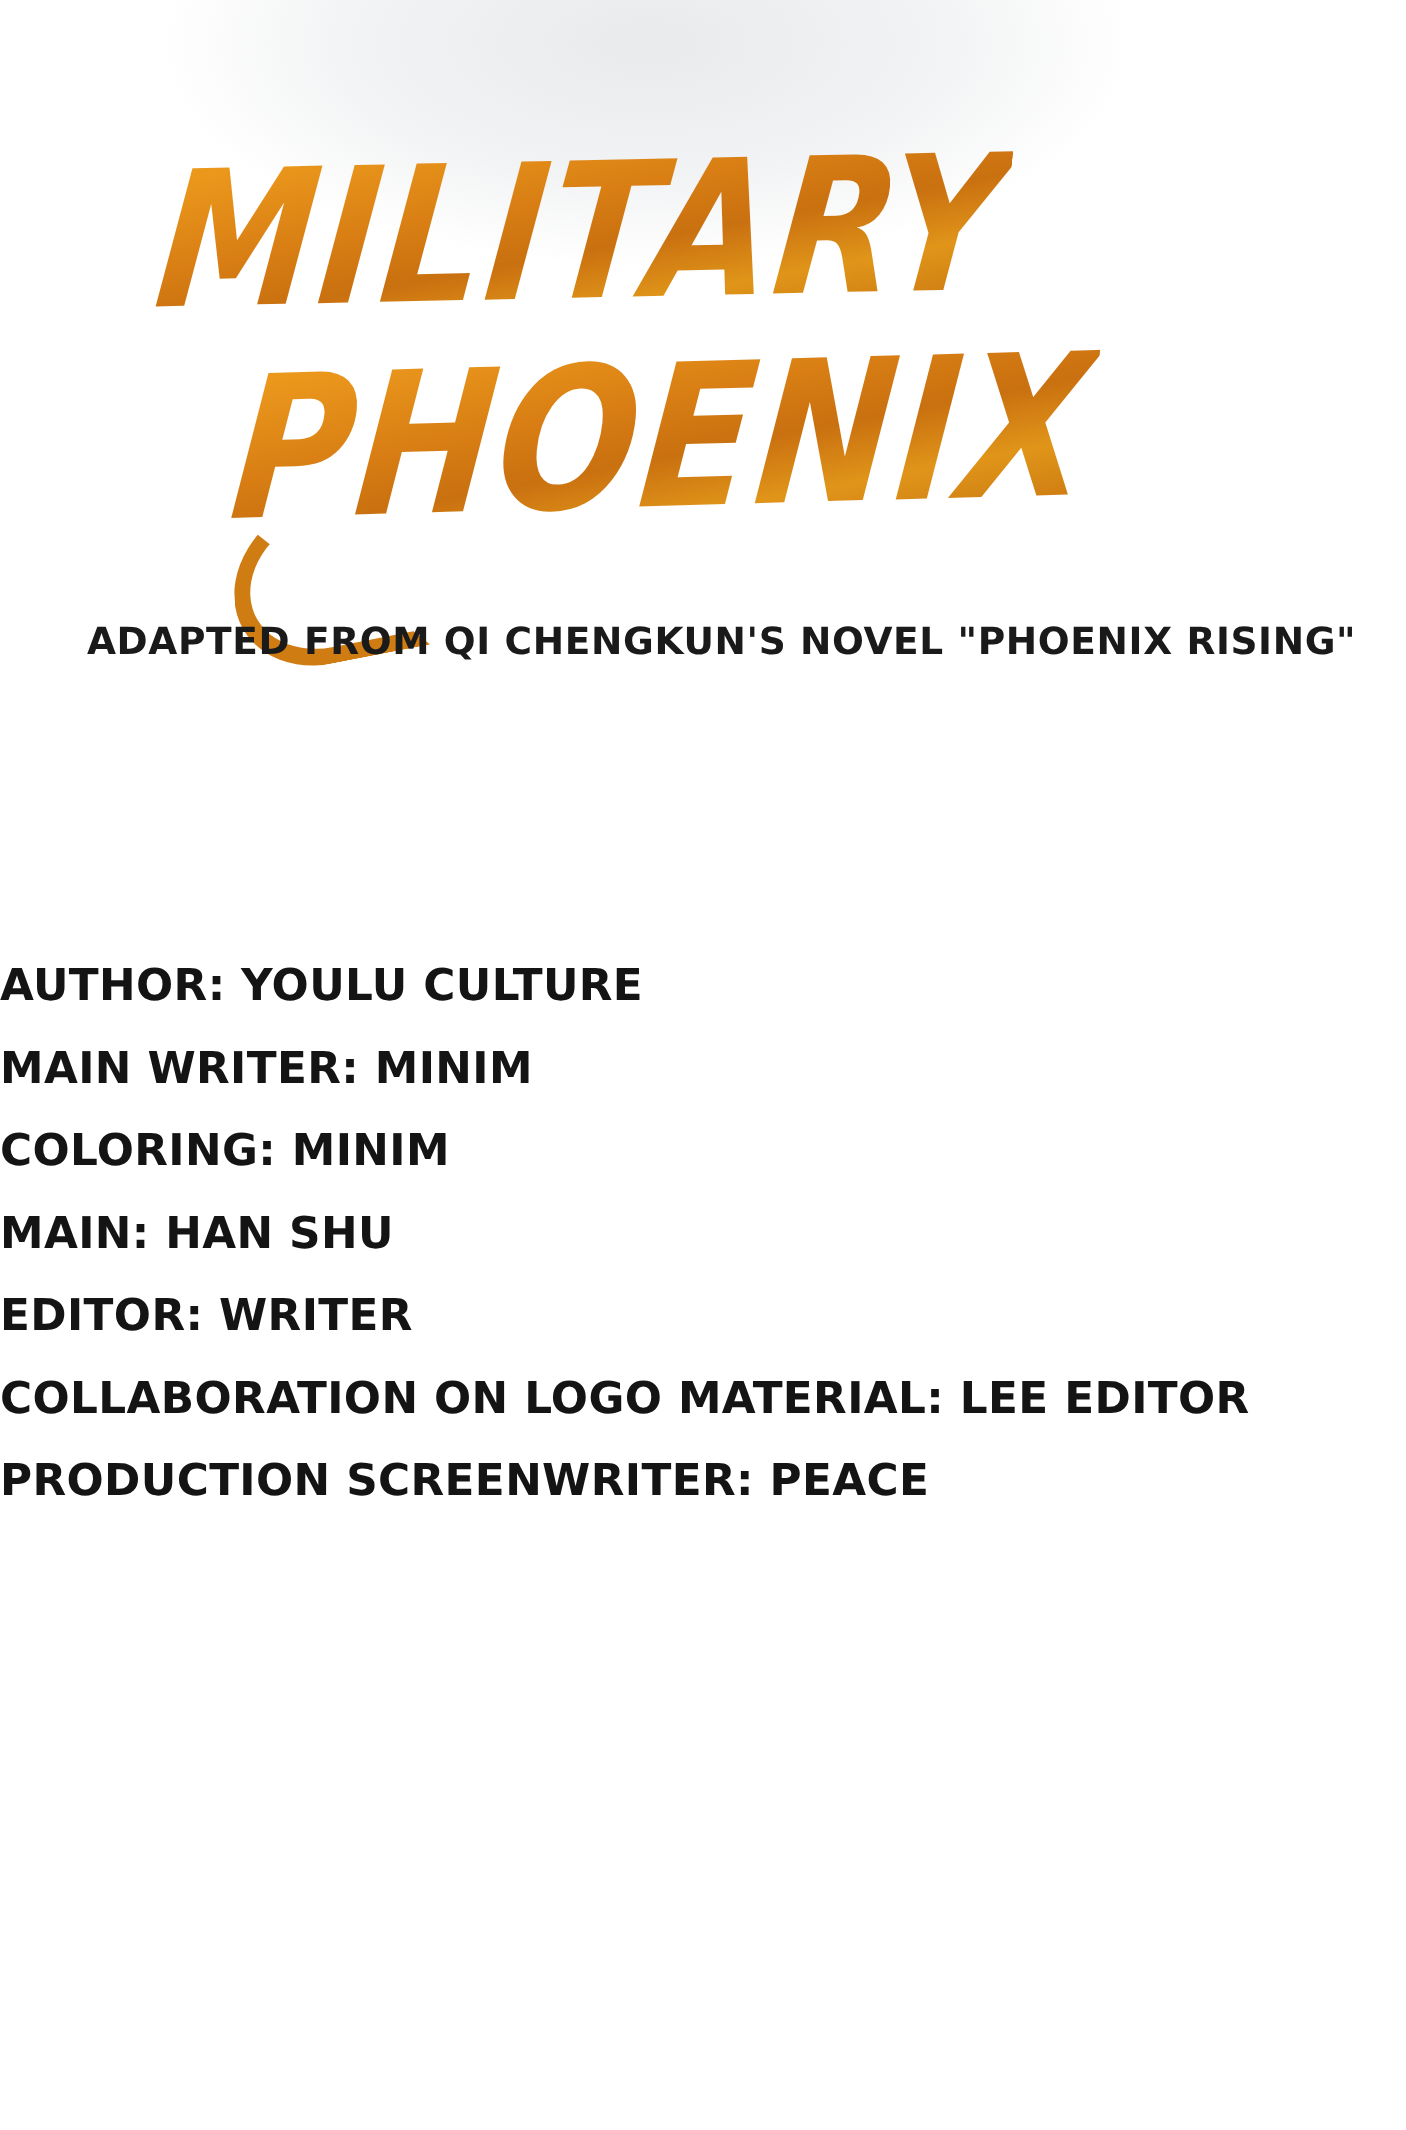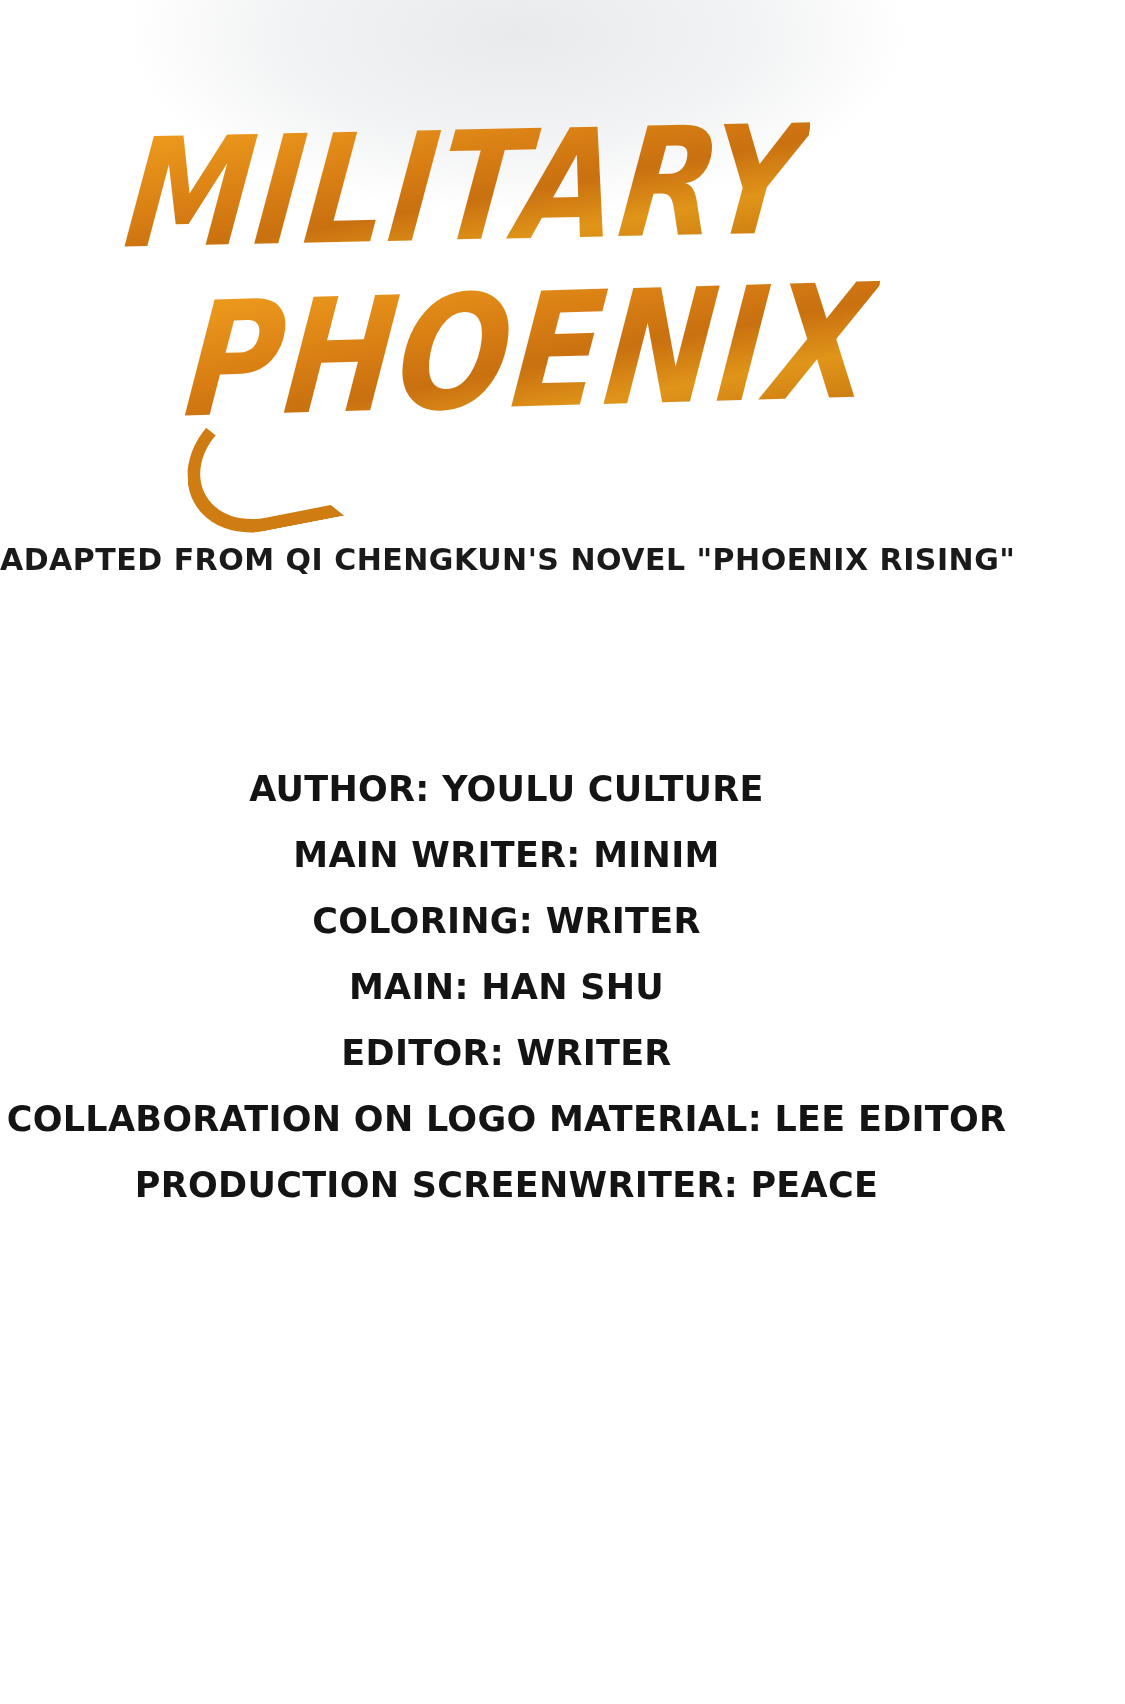--- a/index.html
+++ b/index.html
@@ -80,38 +80,37 @@
     border: 13px solid #cf7c12;
     border-right-color: transparent;
     border-top-color: transparent;
     border-radius: 60% 0 0 58%;
     transform: rotate(-11deg) skewX(-8deg);
   }
 
   
   .subtitle {
     position: absolute;
-    top: 542px;
+    top: 496px;
     left: 0;
     width: 1085px;
-    text-align: left;
+    text-align: right;
     font-family: "DejaVu Sans", sans-serif;
     font-weight: 700;
     font-size: 30px;
     letter-spacing: 0.5px;
     color: #1a1a1a;
   }
 
   
   .credits {
     position: absolute;
     top: 762px;
     left: 0;
     width: 1013px;
-    text-align: center;
   }
 
   .credit-line {
     font-family: "DejaVu Sans", sans-serif;
     font-weight: 700;
     font-size: 35px;
     line-height: 55px;
     letter-spacing: 0.3px;
     color: #141414;
     margin: 0 0 11px 0;
@@ -127,20 +126,20 @@
     <div class="title-line one">MILITARY</div>
     <div class="swash"></div>
     <div class="title-line two">PHOENIX</div>
   </div>
 
   <div class="subtitle">ADAPTED FROM QI CHENGKUN'S NOVEL "PHOENIX RISING"</div>
 
   <div class="credits">
     <p class="credit-line">AUTHOR: YOULU CULTURE</p>
     <p class="credit-line">MAIN WRITER: MINIM</p>
-    <p class="credit-line">COLORING: WRITER</p>
+    <p class="credit-line">COLORING: MINIM</p>
     <p class="credit-line">MAIN: HAN SHU</p>
     <p class="credit-line">EDITOR: WRITER</p>
     <p class="credit-line">COLLABORATION ON LOGO MATERIAL: LEE EDITOR</p>
     <p class="credit-line">PRODUCTION SCREENWRITER: PEACE</p>
   </div>
 
 </div>
 
 </body></html>

